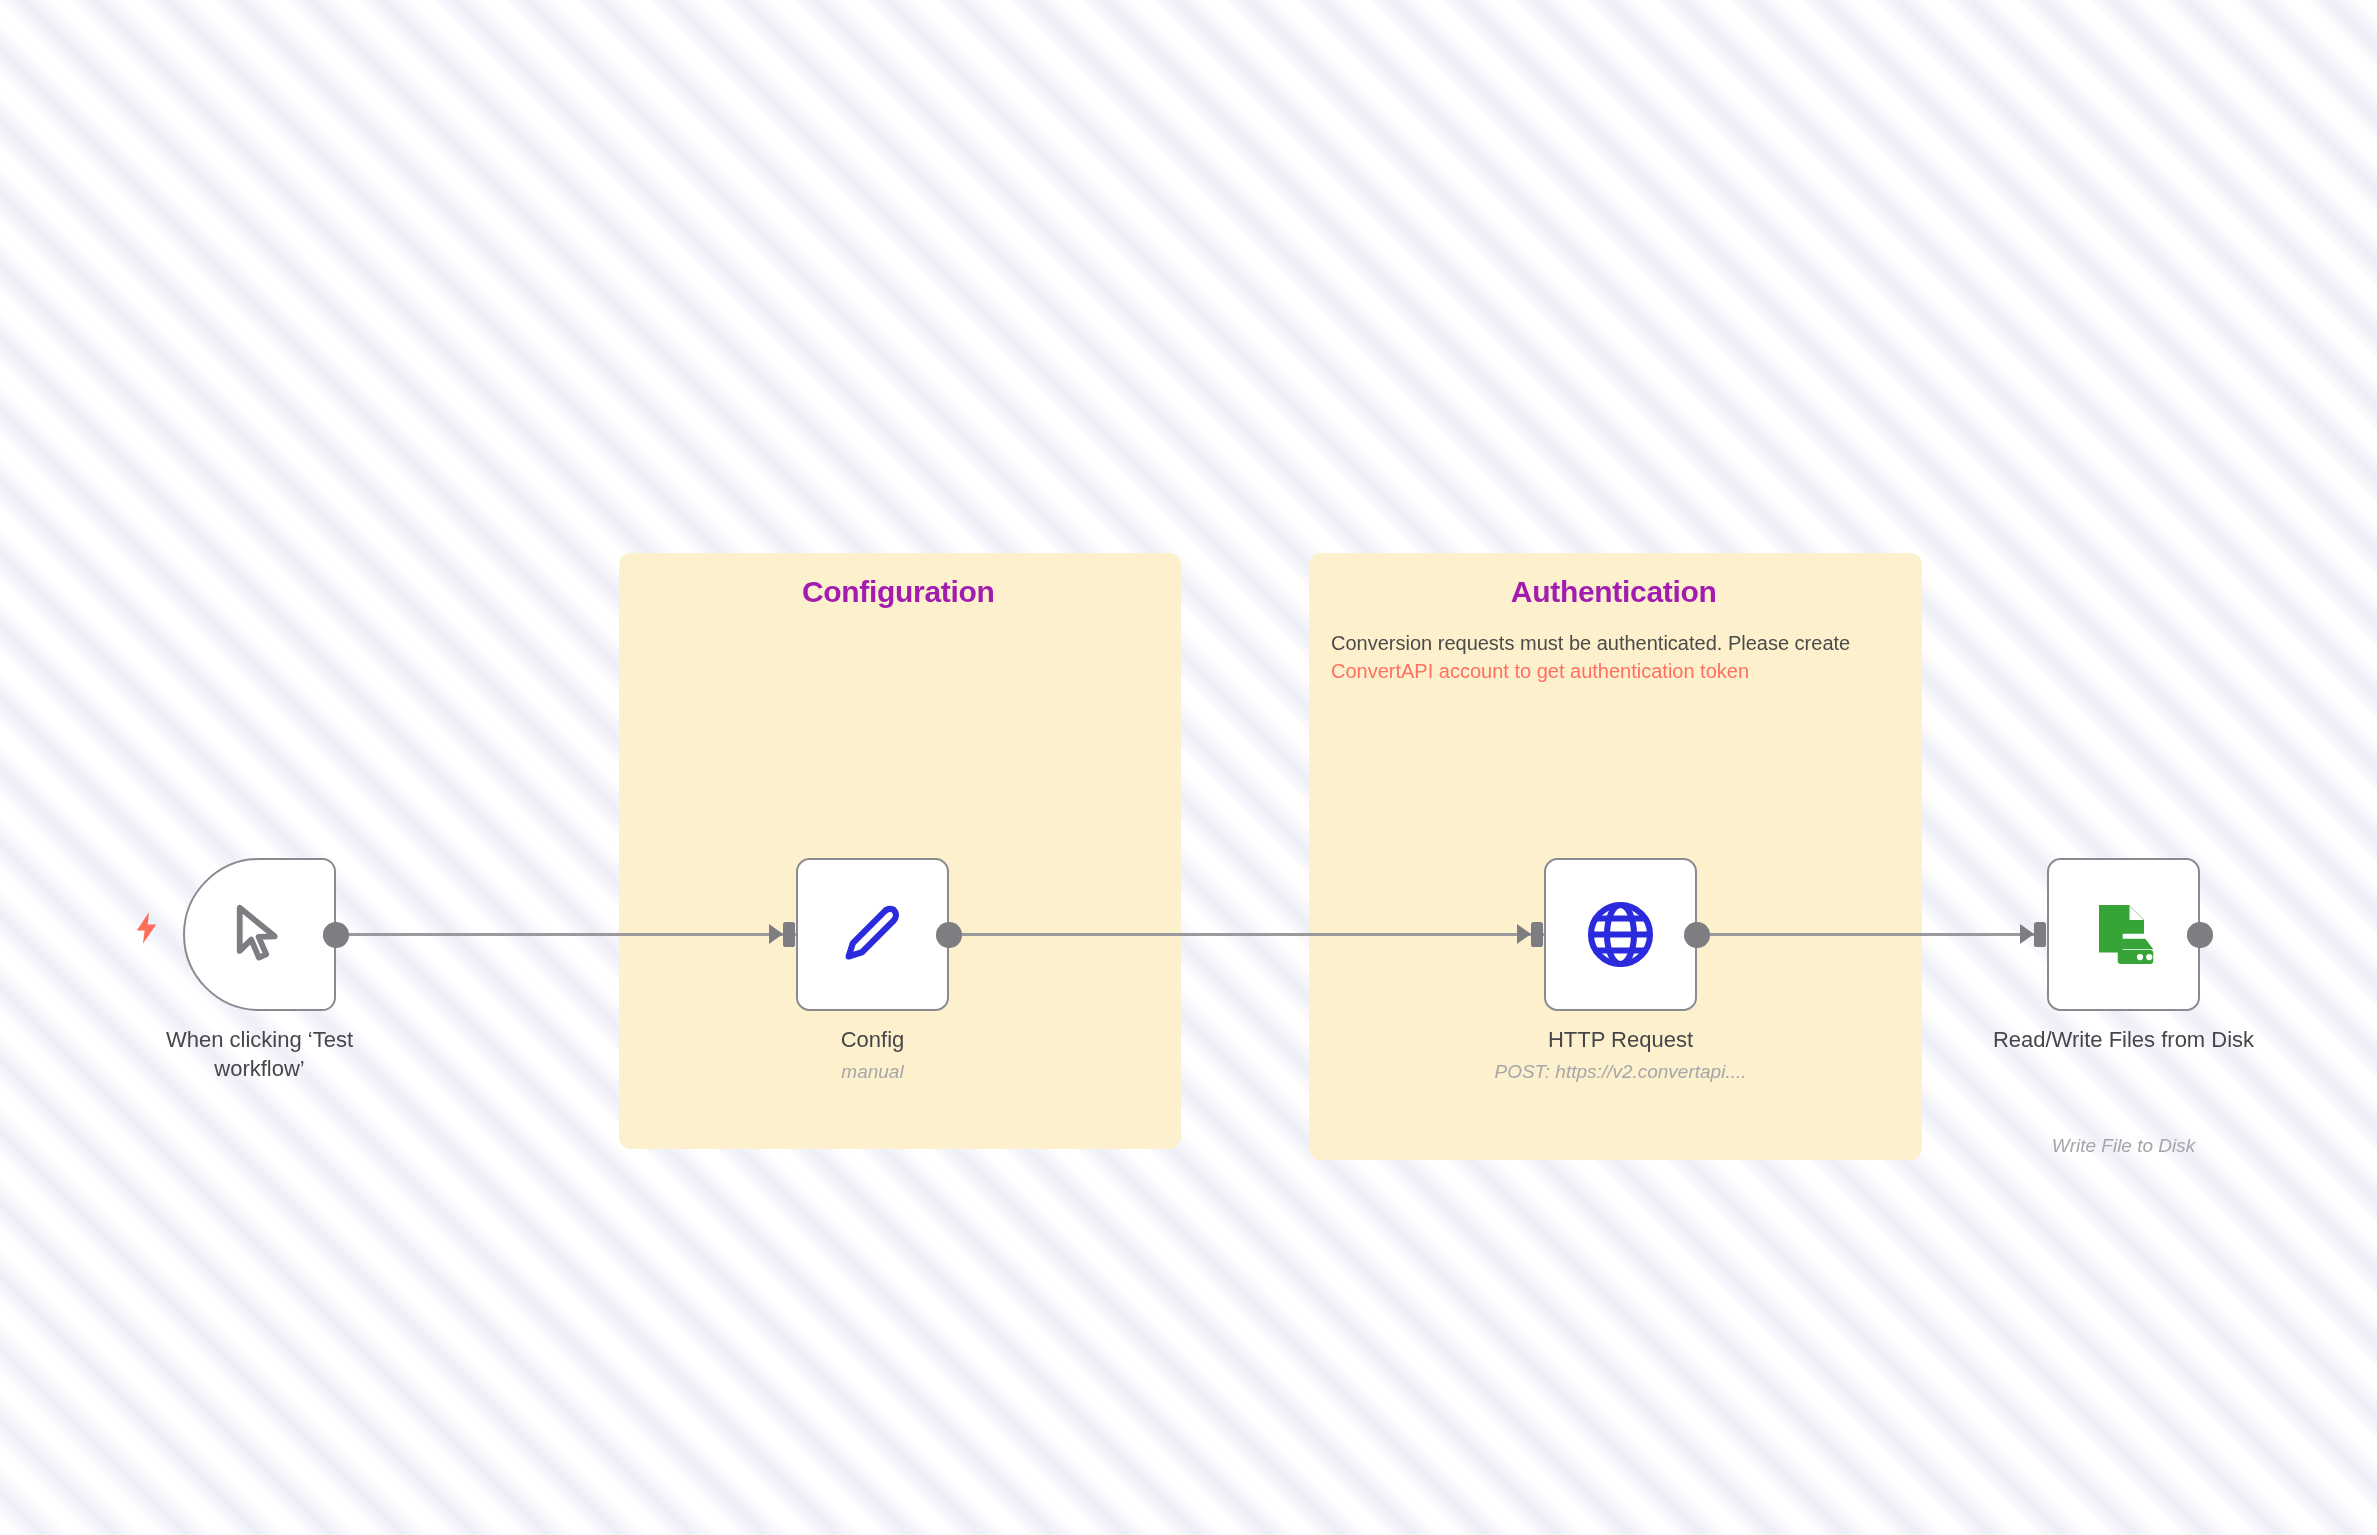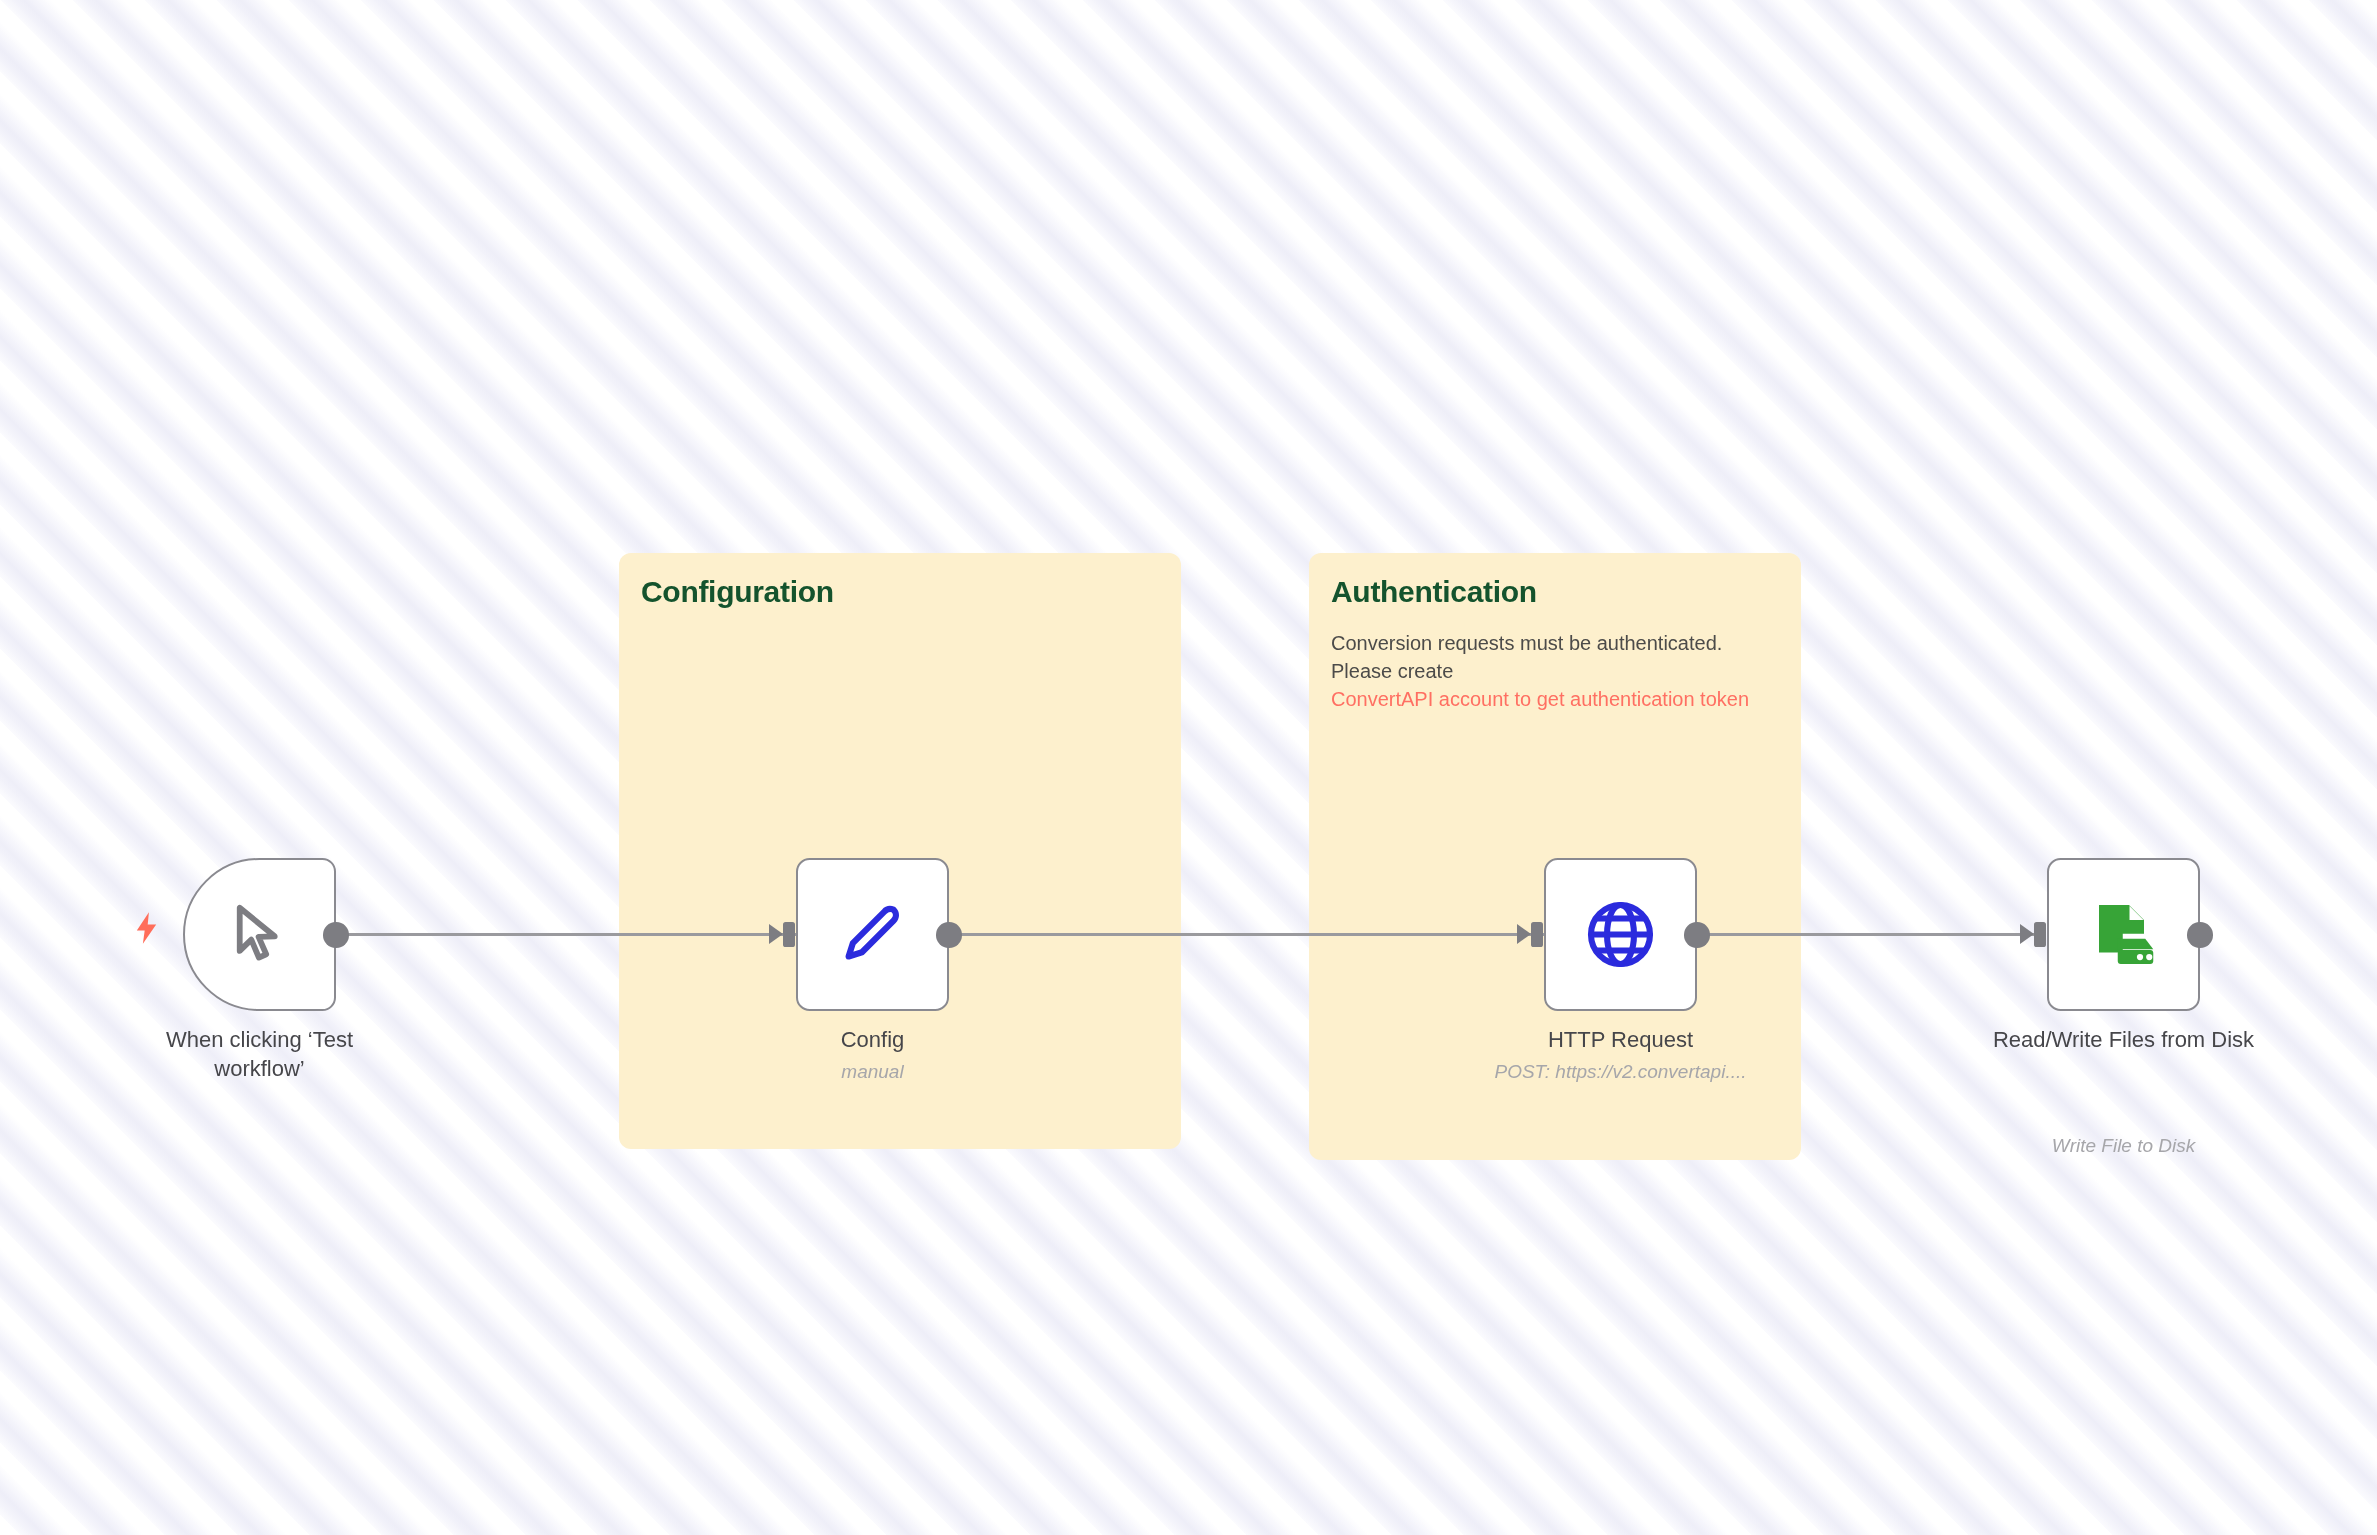--- a/index.html
+++ b/index.html
@@ -33,24 +33,25 @@
   .sticky {
     position: absolute;
     background: #fdf0cd;
     border-radius: 12px;
     box-sizing: border-box;
     padding: 22px 25.5px 22px 22px;
   }
   .sticky-title {
     font-size: 30px;
     font-weight: bold;
-    color: #14532d;
+    color: #a21caf;
     line-height: 1.15;
     margin: 0 0 19px 0;
     letter-spacing: -0.3px;
+    text-align: center;
   }
   .sticky-body {
     font-size: 20px;
     line-height: 1.42;
     color: #4c4b49;
     margin: 0;
   }
   .sticky-body + .sticky-body {
     margin-top: 29px;
   }
@@ -154,21 +155,21 @@
 </style>
 </head>
 <body>
 
 <div id="canvas">
 
   <div class="sticky" style="left:619px; top:553px; width:562px; height:596px;">
     <div class="sticky-title">Configuration</div>
   </div>
 
-  <div class="sticky" style="left:1309px; top:553px; width:492px; height:607px;">
+  <div class="sticky" style="left:1309px; top:553px; width:613px; height:607px;">
     <div class="sticky-title">Authentication</div>
     <div class="sticky-body">
       <span>Conversion requests must be authenticated. Please create</span><br>
       <span class="link-red">ConvertAPI account to get authentication token</span>
     </div>
   </div>
 
   <div class="conn-line" style="left:336px; top:933px; width:464px;"></div>
   <div class="conn-line" style="left:949px; top:933px; width:596px;"></div>
   <div class="conn-line" style="left:1698px; top:933px; width:345px;"></div>

